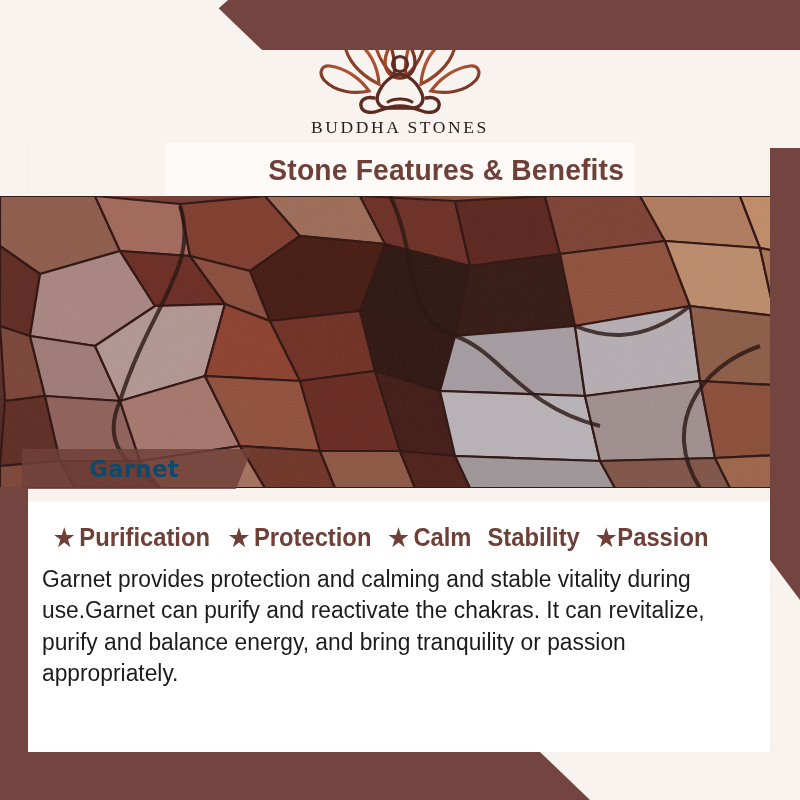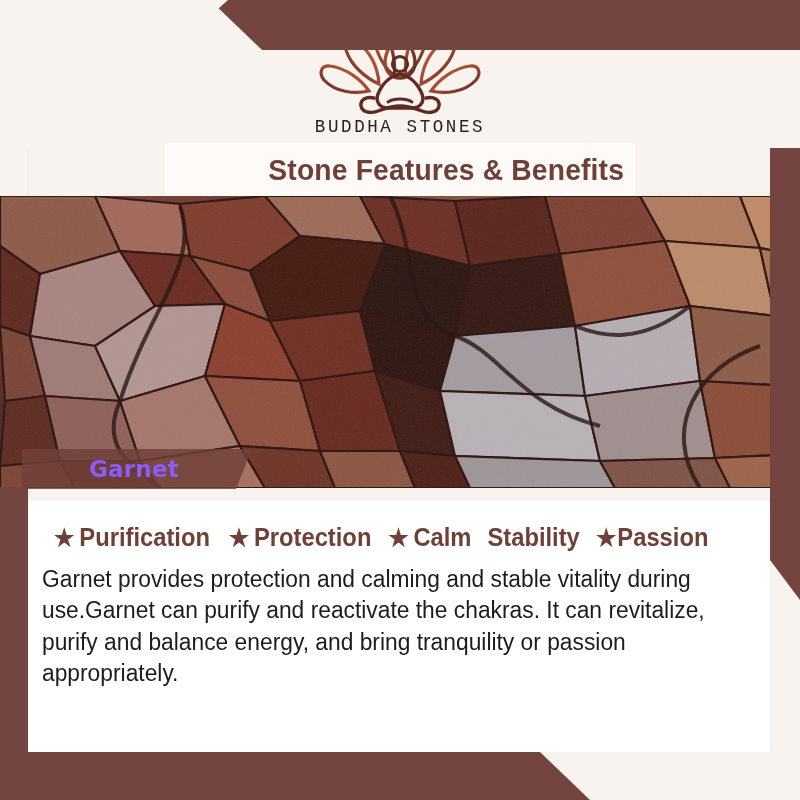--- a/index.html
+++ b/index.html
@@ -94,21 +94,21 @@
     position: absolute;
     left: 50%;
     top: 24px;
     transform: translateX(-50%);
     text-align: center;
     width: 300px;
   }
   .logo-mark { display: block; margin: 0 auto; }
   .brand-name {
     margin-top: 1px;
-    font-family: Liberation Mono, monospace;
+    font-family: Liberation Serif, serif;
     font-size: 17.5px;
     letter-spacing: 2.6px;
     color: #2a211f;
     font-weight: 400;
   }
 
   
   .title-band {
     position: absolute;
     left: 165px;
@@ -153,21 +153,21 @@
     height: 40px;
     background: rgba(112, 64, 57, 0.84);
     z-index: 5;
     -webkit-clip-path: polygon(0 0, 230px 0, 214px 40px, 0 40px);
     clip-path: polygon(0 0, 230px 0, 214px 40px, 0 40px);
     display: flex;
     align-items: center;
   }
   .stone-name {
     margin-left: 67px;
-    color: #8b5cf6;
+    color: #0c4a6e;
     font-size: 23px;
     font-weight: bold;
     letter-spacing: 0.2px;
     font-family: "DejaVu Sans", sans-serif;
   }
 
   
   .card {
     position: absolute;
     left: 28px;

